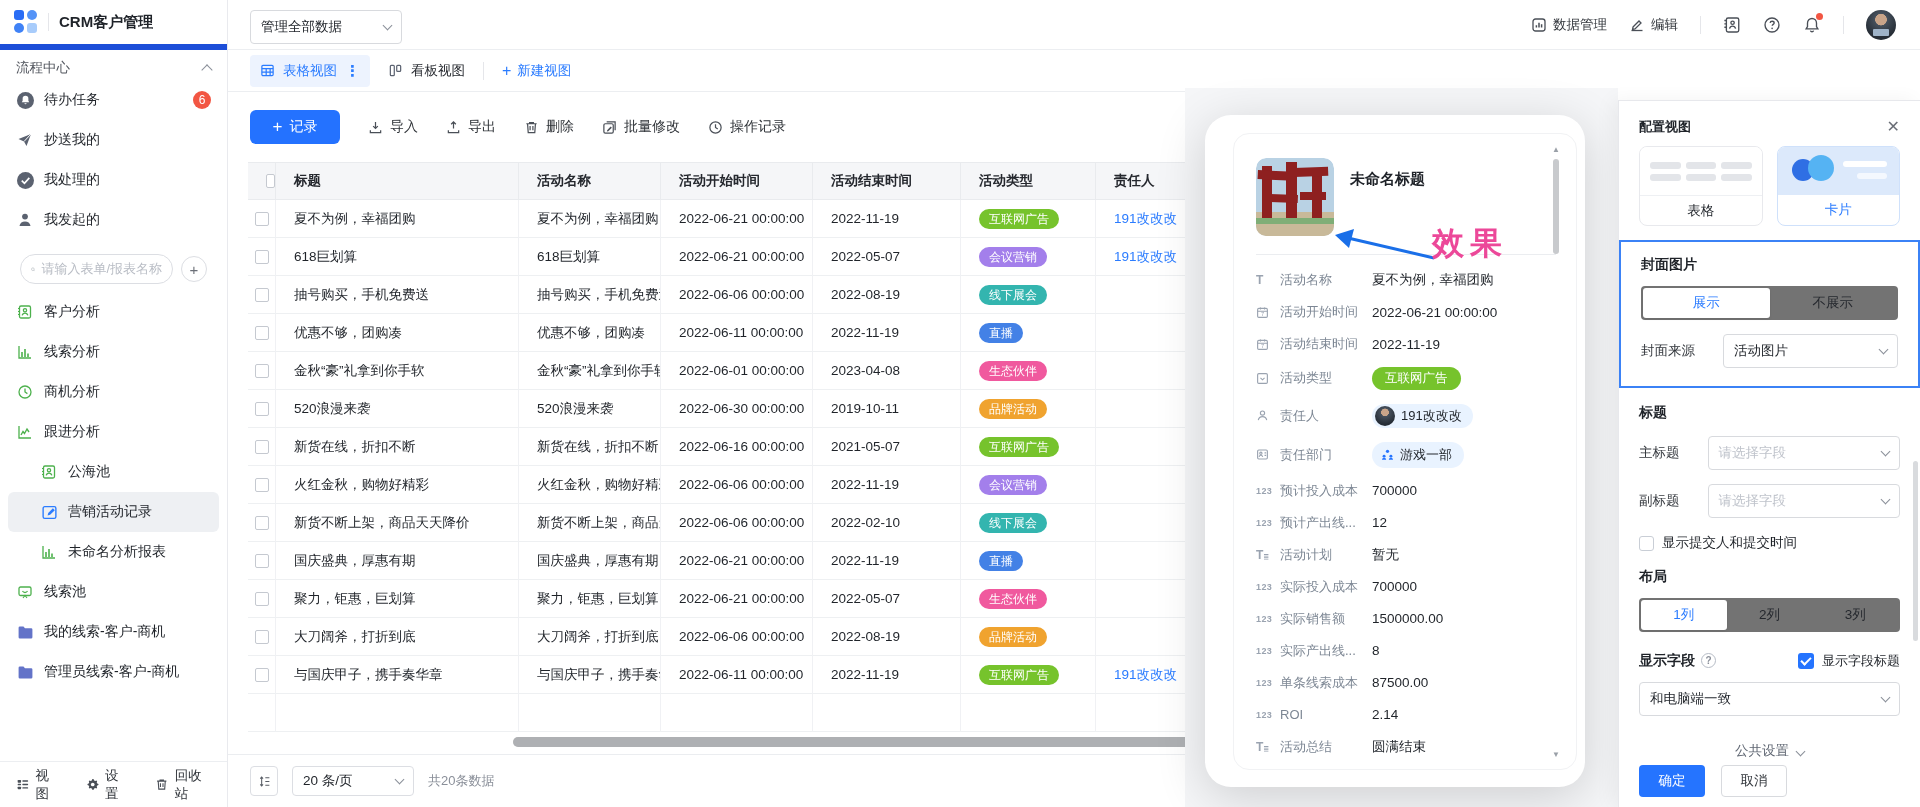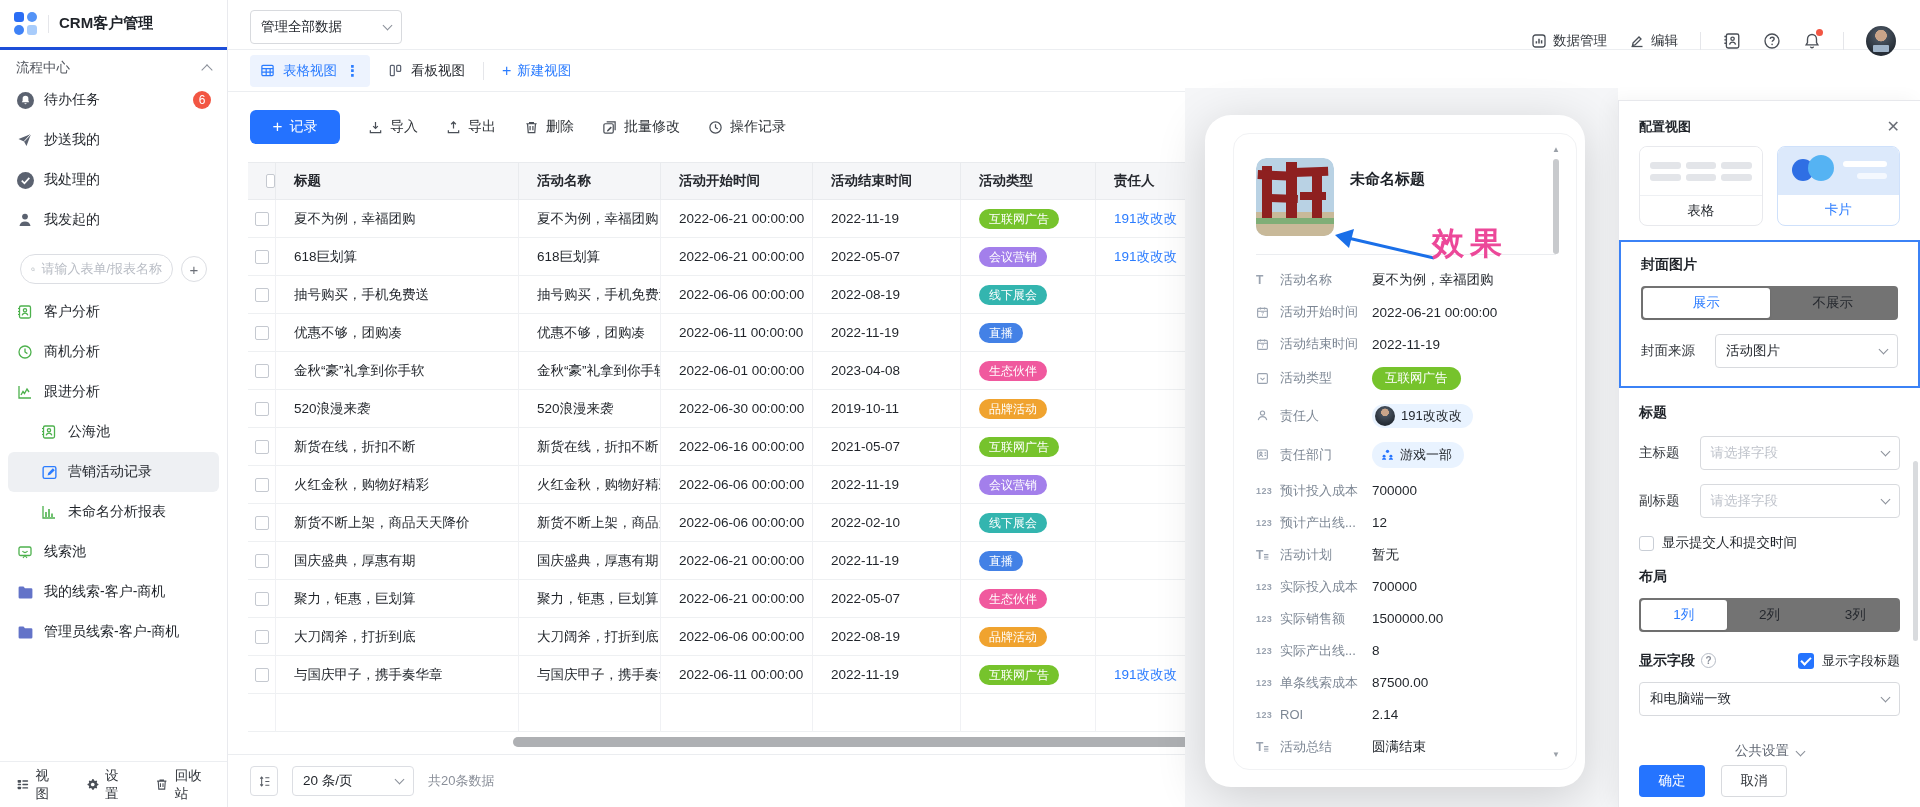--- a/index.html
+++ b/index.html
@@ -3,21 +3,21 @@
 <meta charset="utf-8">
 <style>
   * { margin:0; padding:0; box-sizing:border-box; }
   html,body { width:1920px; height:807px; overflow:hidden; background:#fff;
     font-family:"Liberation Sans","DejaVu Sans",sans-serif; color:#1f2329; font-size:14px; }
   svg.ic { display:inline-block; vertical-align:middle; }
 
   
   #sidebar { position:absolute; left:0; top:0; width:228px; height:807px; background:#fff;
     border-right:1px solid #e9eaee; z-index:5; }
-  .sb-head { height:50px; border-bottom:3px solid #1d4ed8; display:flex; align-items:center; padding:0 14px; gap:10px; }
+  .sb-head { height:50px; border-bottom:6px solid #1d4ed8; display:flex; align-items:center; padding:0 14px; gap:10px; }
   .logo { width:24px; height:24px; display:grid; grid-template-columns:10px 10px; grid-template-rows:10px 10px; gap:3px; }
   .logo i { border-radius:3px; }
   .logo i:nth-child(1){background:#2a6df5;} .logo i:nth-child(2){background:#5493f7; border-radius:50%;}
   .logo i:nth-child(3){background:#3f82f6; border-radius:50%;} .logo i:nth-child(4){background:#a8ccfb;}
   .sb-sep { width:1px; height:18px; background:#e5e6ea; }
   .sb-title { font-weight:bold; font-size:15px; }
   .sb-section { display:flex; align-items:center; justify-content:space-between; padding:0 16px; margin-top:6px; height:24px; color:#52565e; font-size:13.5px;}
   .chev-up { width:8px; height:8px; border-left:1.5px solid #8a8f99; border-top:1.5px solid #8a8f99; transform:rotate(45deg); margin-top:4px;}
   .sn { display:flex; align-items:center; gap:10px; height:40px; padding:0 16px; font-size:14px; cursor:default; position:relative;}
   .sn .sn-ic { width:18px; display:flex; justify-content:center; }
@@ -30,21 +30,21 @@
   .plus-circle { width:26px; height:26px; border:1px solid #dcdee3; border-radius:50%; display:flex; align-items:center; justify-content:center; color:#6b6f77; font-size:15px;}
   .sb-foot { position:absolute; left:0; right:0; bottom:0; height:46px; border-top:1px solid #eceef1;
     display:flex; align-items:center; padding:0 16px; gap:26px; font-size:13.5px; color:#33373d; background:#fff;}
   .sb-foot .fi { display:flex; align-items:center; gap:6px; }
 
   
   #main { position:absolute; left:228px; top:0; right:0; height:807px; }
   .top { height:50px; border-bottom:1px solid #eceef1; position:relative; }
   .scope { position:absolute; left:22px; top:10px; width:152px; height:30px; border:1px solid #d8dade; border-radius:4px;
     display:flex; align-items:center; justify-content:space-between; padding:16px 10px; font-size:13.5px; }
-  .top-right { position:absolute; right:24px; top:16px; height:50px; display:flex; align-items:center; gap:22px; color:#33373d; font-size:13.5px;}
+  .top-right { position:absolute; right:24px; top:0; height:50px; display:flex; align-items:center; gap:22px; color:#33373d; font-size:13.5px;}
   .tr-item { display:flex; align-items:center; gap:6px; }
   .vsep { width:1px; height:18px; background:#e5e6ea; }
   .avatar { width:30px; height:30px; border-radius:50%; background:radial-gradient(circle at 50% 32%, #c9a489 22%, #46505c 24%, #262d36 70%); position:relative; overflow:hidden;}
   .avatar::after{content:''; position:absolute; left:7px; bottom:4px; width:16px; height:7px; background:#9fb3c8; border-radius:1px;}
   .belldot { position:relative; }
   .belldot::after { content:''; position:absolute; right:-2px; top:-3px; width:7px; height:7px; border-radius:50%; background:#f25643; }
 
   
   .tabs { height:42px; border-bottom:1px solid #eceef1; display:flex; align-items:center; padding:0 22px; gap:18px; width:1390px;}
   .tab-active { background:#edf3fe; color:#2b7cff; border-radius:4px; height:32px; display:flex; align-items:center; gap:8px; padding:0 10px; font-size:13.5px;}
@@ -123,21 +123,21 @@
   .cloud2 { position:absolute; left:30px; top:8px; width:26px; height:26px; border-radius:50%; background:#55b3f3; }
   .vtl1 { position:absolute; right:12px; top:14px; width:44px; height:6px; border-radius:3px; background:#fff; }
   .vtl2 { position:absolute; right:12px; top:26px; width:30px; height:6px; border-radius:3px; background:#ffffffb0; }
   .vt-label { height:30px; display:flex; align-items:center; justify-content:center; font-size:13.5px; border-top:1px solid #eef0f3;}
   .vt-card.sel .vt-label { color:#2b7cff; border-top:none; }
   .cover-box { border:2px solid #3b82f6; margin-top:14px; padding:14px 20px 18px; }
   .cfg-h { font-weight:bold; font-size:14px; }
   .seg { background:#737373; border-radius:4px; height:34px; display:flex; margin-top:12px; padding:2px;}
   .seg div { flex:1; display:flex; align-items:center; justify-content:center; font-size:13.5px; color:#25282e; border-radius:3px;}
   .seg .on { background:#fff; color:#2b7cff; box-shadow:0 1px 3px rgba(0,0,0,.08);}
-  .inline-field { display:flex; align-items:center; gap:20px; margin-top:14px; }
+  .inline-field { display:flex; align-items:center; gap:28px; margin-top:14px; }
   .sel-box { flex:1; height:34px; border:1px solid #d8dade; border-radius:4px; display:flex; align-items:center; justify-content:space-between; padding:0 10px; font-size:13.5px; background:#fff;}
   .sel-box.ph { color:#bfc3cb; }
   .flab2 { font-size:13.5px; color:#33373d; flex:none;}
   .cfg-sec { padding:16px 20px 0; }
   .cbrow { display:flex; align-items:center; gap:8px; margin-top:16px; font-size:13.5px; }
   .cb-off { width:15px; height:15px; border:1px solid #c9ced6; border-radius:3px; background:#fff; flex:none;}
   .cb-on { width:16px; height:16px; background:#2574ff; border-radius:3px; position:relative; flex:none;}
   .cb-on::after { content:''; position:absolute; left:5px; top:2px; width:4px; height:8px; border-right:2px solid #fff; border-bottom:2px solid #fff; transform:rotate(45deg);}
   .fieldshead { display:flex; align-items:center; justify-content:space-between; margin-top:20px; }
   .qmark { width:15px; height:15px; border:1px solid #b6bcc6; border-radius:50%; color:#8a8f99; font-size:10px; display:inline-flex; align-items:center; justify-content:center; margin-left:6px; vertical-align:1px;}
@@ -220,20 +220,29 @@
   <div class="sn">
     <span class="sn-ic">
       <svg class="ic" width="16" height="16" viewBox="0 0 16 16" fill="none" stroke="#4db14d" stroke-width="1.3">
           <rect x="2.5" y="2" width="11" height="12" rx="1.5"></rect>
           <circle cx="8" cy="6.2" r="1.6"></circle>
           <path d="M5.2 11.4c.4-1.6 1.4-2.3 2.8-2.3s2.4.7 2.8 2.3"></path>
           <path d="M1 4.5h1.5M1 7.5h1.5M1 10.5h1.5" stroke-width="1.1"></path>
         </svg>
     </span>
     <span>客户分析</span>
+  </div>
+  <div class="sn">
+    <span class="sn-ic">
+      <svg class="ic" width="16" height="16" viewBox="0 0 16 16" fill="none" stroke="#4db14d" stroke-width="1.3">
+          <path d="M2 2v12h12"></path>
+          <path d="M5 13V8M8 13V5M11 13V9.5" stroke-width="1.6"></path>
+        </svg>
+    </span>
+    <span>线索分析</span>
   </div>
   <div class="sn">
     <span class="sn-ic">
       <svg class="ic" width="16" height="16" viewBox="0 0 16 16" fill="none" stroke="#4db14d" stroke-width="1.3">
           <circle cx="8" cy="8" r="6"></circle>
           <path d="M8 4.5V8l2.4 1.6"></path>
         </svg>
     </span>
     <span>商机分析</span>
   </div>

